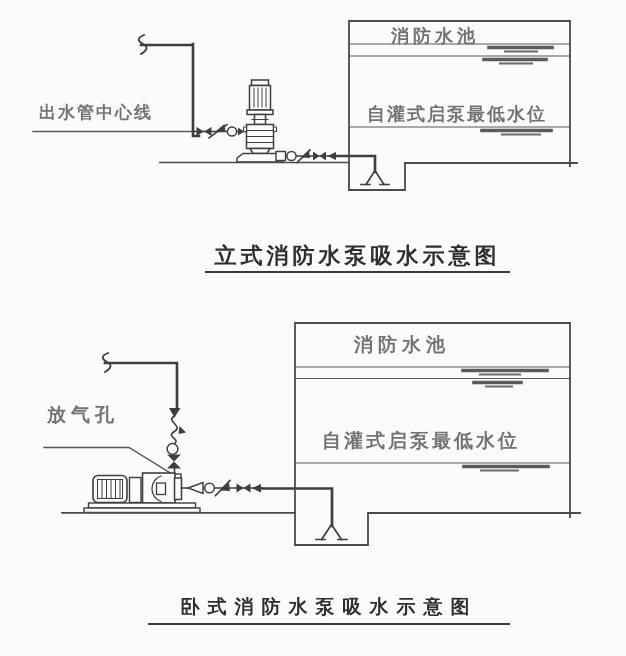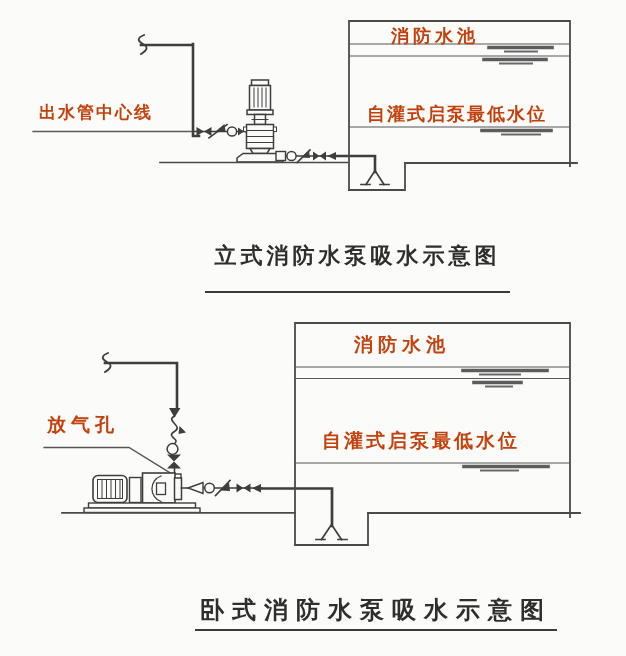--- a/index.html
+++ b/index.html
@@ -1,33 +1,33 @@
 <!DOCTYPE html>
 <html><head>
 <meta charset="utf-8">
 <style>
   html,body{margin:0;padding:0;background:#ffffff;}
   #stage{
     position:relative;width:626px;height:656px;background:#fbfbfa;
     font-family:"Liberation Sans","DejaVu Sans",sans-serif;overflow:hidden;
   }
   #linework{position:absolute;left:0;top:0;}
-  .lbl{position:absolute;color:#c2410c;font-weight:bold;white-space:nowrap;}
+  .lbl{position:absolute;color:#737373;font-weight:bold;white-space:nowrap;}
   .lbl-outlet{left:39px;top:101px;font-size:17px;letter-spacing:2px;font-weight:600;}
   .lbl-tank1-title{left:391px;top:24px;font-size:18px;letter-spacing:4px;}
   .lbl-tank1-level{left:367px;top:102px;font-size:18px;letter-spacing:2px;}
-  .lbl-vent{left:47px;top:412px;font-size:19px;letter-spacing:5px;}
+  .lbl-vent{left:47px;top:402px;font-size:19px;letter-spacing:5px;}
   .lbl-tank2-title{left:354px;top:332px;font-size:19px;letter-spacing:5px;}
   .lbl-tank2-level{left:322px;top:428px;font-size:19px;letter-spacing:3px;}
   .caption{
     position:absolute;text-align:center;color:#2e2e2e;font-weight:bold;
     border-bottom:2.4px solid #3a3a3a;
   }
-  .caption-top{left:205px;top:241px;width:305px;font-size:22px;letter-spacing:4px;padding-bottom:20px;}
-  .caption-bottom{left:148px;top:594px;width:362px;font-size:24px;letter-spacing:8px;padding-bottom:3px;margin-left:47px;}
+  .caption-top{left:205px;top:241px;width:305px;font-size:22px;letter-spacing:4px;padding-bottom:0;}
+  .caption-bottom{left:148px;top:594px;width:362px;font-size:19px;letter-spacing:8px;padding-bottom:3px;}
 </style>
 </head>
 <body>
 
 <div id="stage">
 
   <svg id="linework" width="626" height="656" viewBox="0 0 626 656">
 
     <g stroke="#3e3e3e" fill="none" stroke-linecap="square">
 

